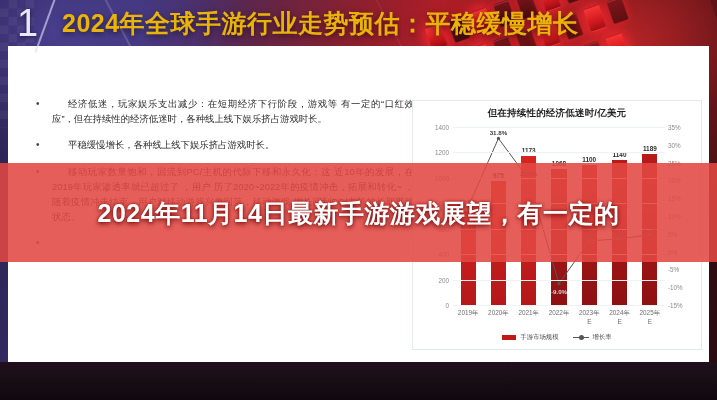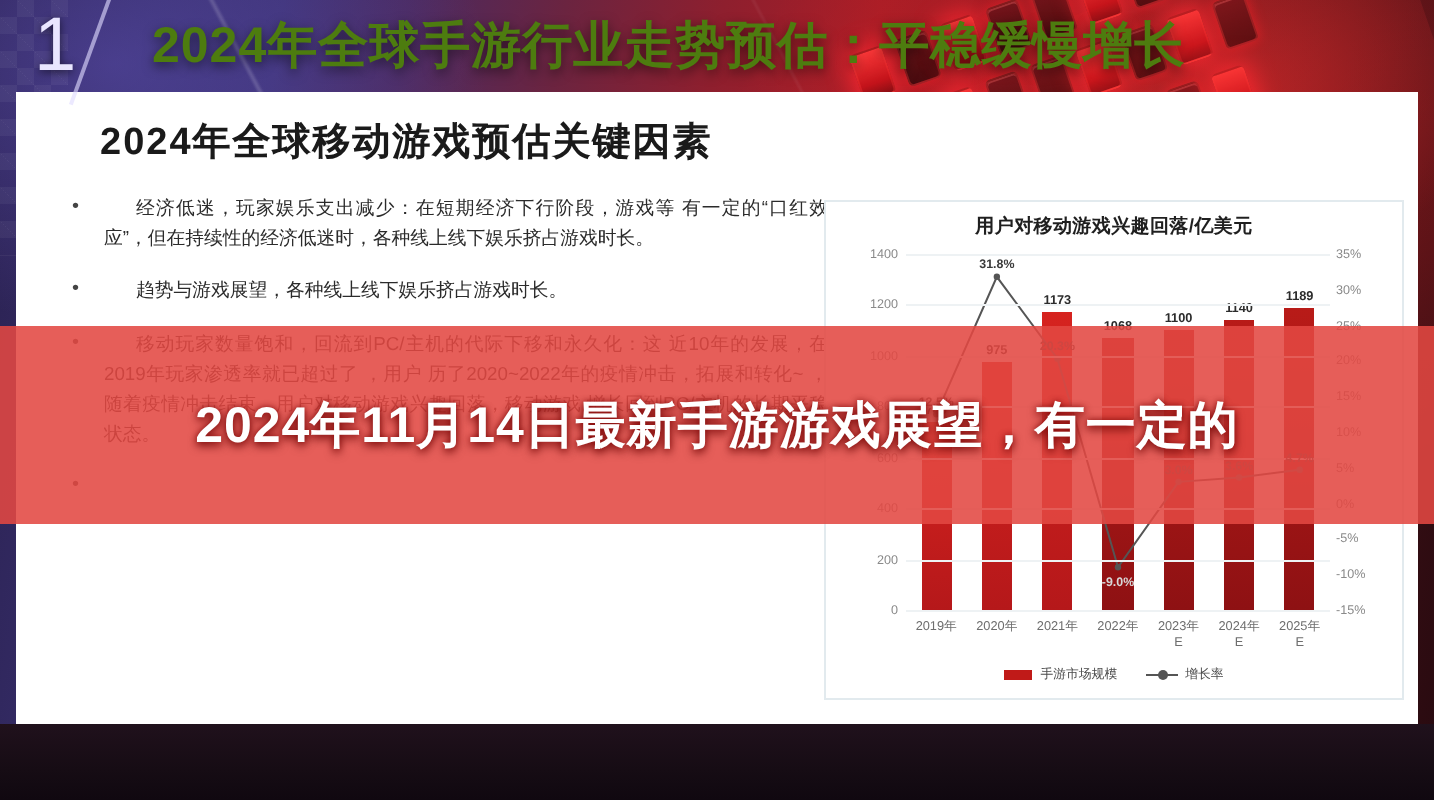--- a/index.html
+++ b/index.html
@@ -68,22 +68,22 @@
   .hdr-num {
     position:absolute; left:17px; top:2px;
     font-size:38px; line-height:42px; color:#e9e6ff; font-weight:400;
     text-shadow:0 1px 4px rgba(0,0,0,.6);
   }
   .hdr-slash {
     position:absolute; left:44px; top:-2px; width:2px; height:56px;
     background:rgba(225,220,255,.62); transform:rotate(20deg);
   }
   .hdr-title {
-    position:absolute; left:76px; top:7px;
-    font-size:25px; line-height:32px; font-weight:700; color:#4d7c0f;
+    position:absolute; left:62px; top:7px;
+    font-size:25px; line-height:32px; font-weight:700; color:#eab308;
     letter-spacing:.5px; text-shadow:0 2px 6px rgba(0,0,0,.55);
     white-space:nowrap;
   }
 
   
   .slide {
     position:absolute; left:8px; top:46px; width:701px; height:316px;
     background:#ffffff; z-index:4; overflow:hidden;
   }
   .slide-title {
@@ -220,43 +220,42 @@
   <div class="streak" style="left:118px;top:-20px;width:2px;height:90px;"></div>
   <div class="streak" style="left:392px;top:-30px;width:1px;height:120px;opacity:.5;"></div>
 
   <div class="header">
     <div class="hdr-num">1</div>
     <div class="hdr-slash"></div>
     <div class="hdr-title">2024年全球手游行业走势预估：平稳缓慢增长</div>
   </div>
 
   <div class="slide">
-    <div class="slide-title">2024年全球移动游戏预估关键因素</div>
 
     <div class="bullets">
       <div class="bullet">
         <span class="dot">•</span>
         <span class="btxt">经济低迷，玩家娱乐支出减少：在短期经济下行阶段，游戏等  有一定的“口红效应”，但在持续性的经济低迷时，各种线上线下娱乐挤占游戏时长。</span>
       </div>
       <div class="bullet">
         <span class="dot">•</span>
-        <span class="btxt">趋势与游戏展望，各种线上线下娱乐挤占游戏时长。</span>
+        <span class="btxt">平稳缓慢增长，各种线上线下娱乐挤占游戏时长。</span>
       </div>
       <div class="bullet">
         <span class="dot">•</span>
         <span class="btxt">移动玩家数量饱和，回流到PC/主机的代际下移和永久化：这  近10年的发展，在2019年玩家渗透率就已超过了  ，用户  历了2020~2022年的疫情冲击，拓展和转化~  ，随着疫情冲击结束，用户对移动游戏兴趣回落，移动游戏  增长回到PC/主机的长期平稳状态。</span>
       </div>
       <div class="bullet">
         <span class="dot">•</span>
         <span class="btxt"></span>
       </div>
     </div>
 
     <div class="chart-panel">
-      <div class="chart-title">用户对移动游戏兴趣回落/亿美元</div>
+      <div class="chart-title">但在持续性的经济低迷时/亿美元</div>
       <div class="ax-left" id="axLeft">
           <div class="t" style="top: 0%; margin-top: -3px;">1400</div>
           <div class="t" style="top: 14.2857%; margin-top: -3px;">1200</div>
           <div class="t" style="top: 28.5714%; margin-top: -3px;">1000</div>
           <div class="t" style="top: 42.8571%; margin-top: -3px;">800</div>
           <div class="t" style="top: 57.1429%; margin-top: -3px;">600</div>
           <div class="t" style="top: 71.4286%; margin-top: -3px;">400</div>
           <div class="t" style="top: 85.7143%; margin-top: -3px;">200</div>
           <div class="t" style="top: 100%; margin-top: -3px;">0</div>
         </div>

